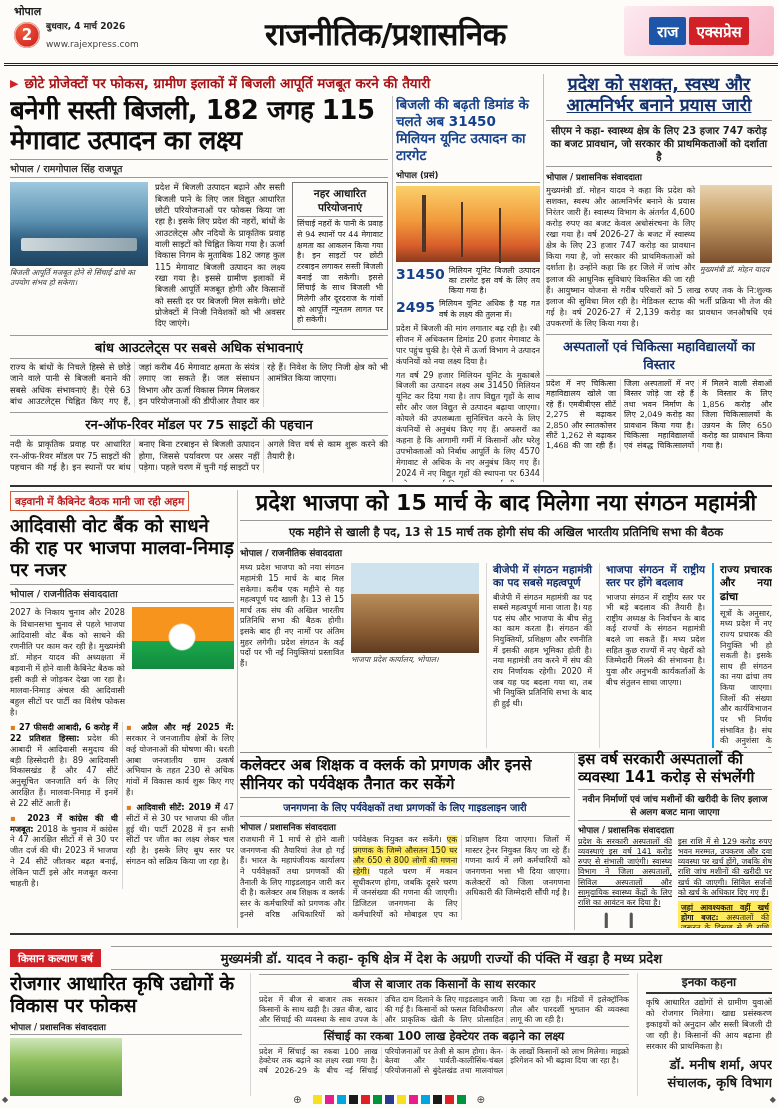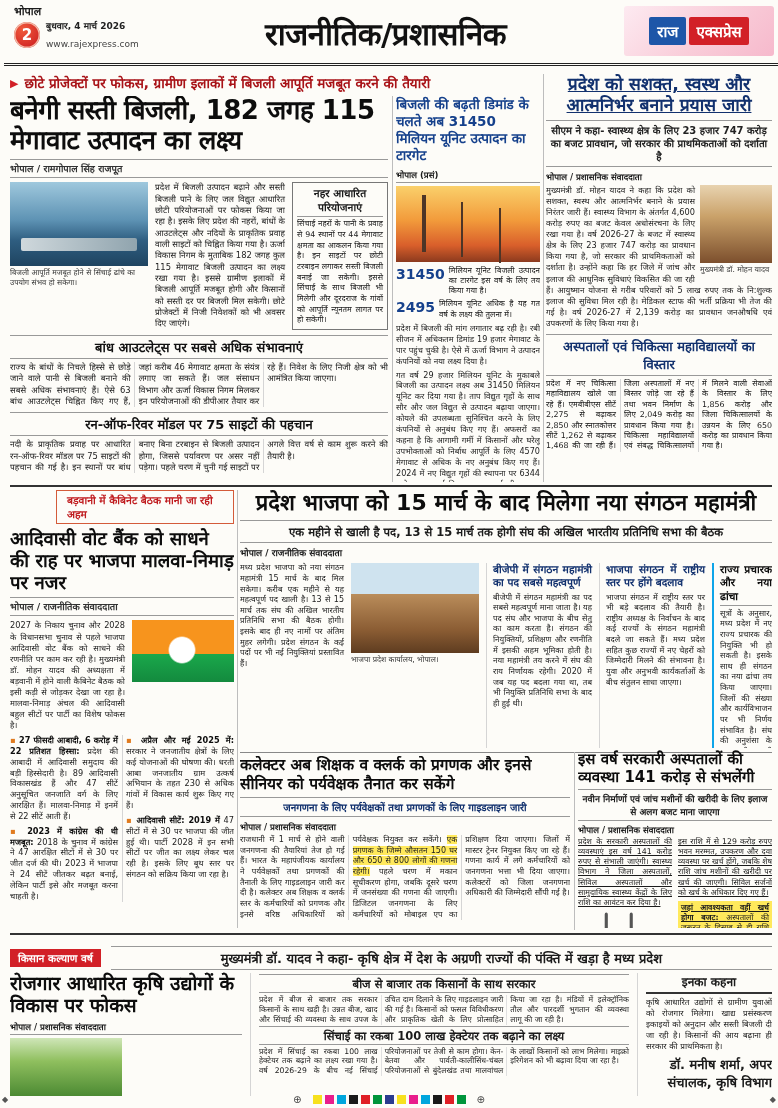--- a/index.html
+++ b/index.html
@@ -37,21 +37,21 @@
   
   .art { position:absolute; overflow:hidden; }
   .byline { font-size:9.5px; font-weight:bold; color:#333; border-top:1px solid #999; border-bottom:1px solid #999;
     padding:2px 0; margin:4px 0; }
   .body-txt { font-size:8.4px; line-height:1.35; text-align:justify; color:#222; }
   .cols3 { column-count:3; column-gap:8px; column-rule:1px solid #d5d5d5; }
   .subhead { text-align:center; font-weight:800; font-size:13px; color:#111;
     border-top:1px solid #999; border-bottom:1px solid #999; padding:2px 0; margin:5px 0 3px; }
   .subhead.blue { color:#12316e; }
   .photo { position:relative; background:#9db8c8; }
-  .caption { font-size:7.6px; line-height:1.25; color:#333; margin-top:2px; }
+  .caption { font-size:7.6px; line-height:1.25; color:#333; margin-top:2px;font-style:italic; }
   .hl { background:#ffe95c; }
   
   .art-power { left:10px; top:96px; width:378px; height:386px; }
   .power-head { font-size:26px; line-height:1.14; font-weight:800; letter-spacing:-0.5px; color:#0d0d0d; }
   .power-row { display:flex; gap:7px; margin-top:2px; }
   .power-photo { width:138px; height:84px; background:linear-gradient(180deg,#9fc8dd 0%, #5e93b4 45%, #2e5d80 70%, #1f4460 100%); flex:none; }
   .power-photo::after { content:""; position:absolute; left:8%; right:8%; bottom:18%; height:16%;
     background:linear-gradient(90deg,#cfd8dc, #90a4ae); border-radius:2px; }
   .power-mid { flex:1; }
   .canal-box { width:96px; flex:none; border:1px solid #777; padding:3px 4px; }
@@ -74,21 +74,21 @@
     padding:3px 2px; margin:4px 0; line-height:1.3; }
   .cm-by { font-size:8.5px; font-weight:bold; margin-bottom:3px; }
   .cm-photo { float:right; width:72px; margin:0 0 3px 5px; }
   .cm-photo .img { width:72px; height:78px; background:linear-gradient(180deg,#e8d3b0 0%, #caa26a 40%, #7c4f2d 100%); }
   .cm-body { font-size:8.2px; line-height:1.35; text-align:justify; }
   .cm-sub { margin-top:5px; }
   .cm-sub-txt { font-size:7.9px; line-height:1.32; text-align:justify; }
   
   .art-tribal { left:10px; top:490px; width:224px; height:438px; }
   .tribal-tag { display:inline-block; border:1.5px solid #d45b3a; color:#c01d20; font-size:10.5px; font-weight:800;
-    padding:2px 10px; margin-bottom:4px;margin-left:46px; }
+    padding:2px 4px; margin-bottom:4px; }
   .tribal-head { font-size:18.5px; font-weight:800; line-height:1.18; color:#0d0d0d; }
   .tribal-row { display:flex; gap:7px; margin-top:2px; }
   .tribal-lead { flex:1; }
   .tribal-right { width:102px; flex:none; }
   .bjp-flag { width:102px; height:62px;
     background:linear-gradient(180deg,#f7941d 0%, #f7941d 55%, #1aa84b 55%, #138a3e 100%); position:relative; }
   .bjp-flag::after { content:""; position:absolute; left:34px; top:14px; width:32px; height:32px; border-radius:50%;
     background:radial-gradient(circle,#ffffff 0%, #ffffff 55%, rgba(255,255,255,0) 62%); }
   .bullets { margin-top:4px; column-count:2; column-gap:8px; column-rule:1px solid #d5d5d5; }
   .bullet { font-size:8.2px; line-height:1.32; text-align:justify; margin-bottom:4px; break-inside:avoid; }
@@ -217,21 +217,21 @@
     <div class="demand-by">भोपाल (प्रसं)</div>
     <div class="photo demand-photo"></div>
     <div class="stat">
       <span class="stat-num">31450</span>
       <span class="stat-text">मिलियन यूनिट बिजली उत्पादन का टारगेट इस वर्ष के लिए तय किया गया है।</span>
     </div>
     <div class="stat">
       <span class="stat-num">2495</span>
       <span class="stat-text">मिलियन यूनिट अधिक है यह गत वर्ष के लक्ष्य की तुलना में।</span>
     </div>
-    <p class="body-txt" style="font-size:8.1px; margin-bottom:3px;">प्रदेश में बिजली की मांग लगातार बढ़ रही है। रबी सीजन में अधिकतम डिमांड 19 हजार मेगावाट के पार पहुंच चुकी है। ऐसे में ऊर्जा विभाग ने उत्पादन कंपनियों को नया लक्ष्य दिया है।</p>
+    <p class="body-txt" style="font-size:8.1px; margin-bottom:3px;">प्रदेश में बिजली की मांग लगातार बढ़ रही है। रबी सीजन में अधिकतम डिमांड 20 हजार मेगावाट के पार पहुंच चुकी है। ऐसे में ऊर्जा विभाग ने उत्पादन कंपनियों को नया लक्ष्य दिया है।</p>
     <p class="body-txt" style="font-size:8.1px;">गत वर्ष 29 हजार मिलियन यूनिट के मुकाबले बिजली का उत्पादन लक्ष्य अब 31450 मिलियन यूनिट कर दिया गया है। ताप विद्युत गृहों के साथ सौर और जल विद्युत से उत्पादन बढ़ाया जाएगा। कोयले की उपलब्धता सुनिश्चित करने के लिए कंपनियों से अनुबंध किए गए हैं। अफसरों का कहना है कि आगामी गर्मी में किसानों और घरेलू उपभोक्ताओं को निर्बाध आपूर्ति के लिए 4570 मेगावाट से अधिक के नए अनुबंध किए गए हैं। 2024 में नए विद्युत गृहों की स्थापना पर 6344 करोड़ रुपए खर्च किए गए। इस वर्ष भी उत्पादन क्षमता बढ़ाने के लिए नई इकाइयां शुरू होंगी।</p>
   </article>
 
   <article class="art art-cm">
     <h2 class="cm-head">प्रदेश को सशक्त, स्वस्थ और आत्मनिर्भर बनाने प्रयास जारी</h2>
     <div class="cm-deck">सीएम ने कहा- स्वास्थ्य क्षेत्र के लिए 23 हजार 747 करोड़ का बजट प्रावधान, जो सरकार की प्राथमिकताओं को दर्शाता है</div>
     <div class="cm-by">भोपाल / प्रशासनिक संवाददाता</div>
     <div class="cm-body">
       <div class="cm-photo">
         <div class="img"></div>

